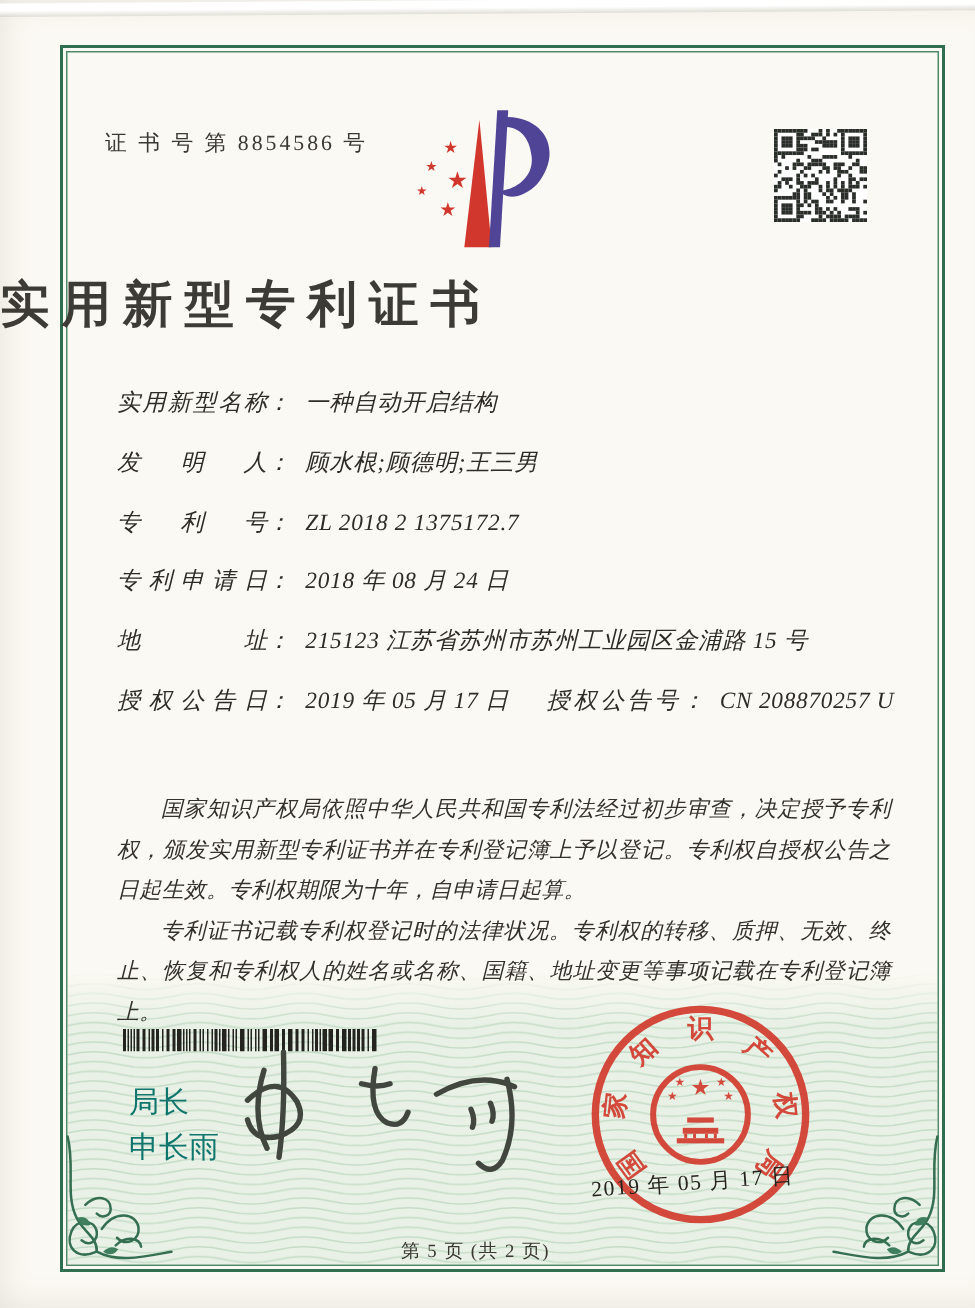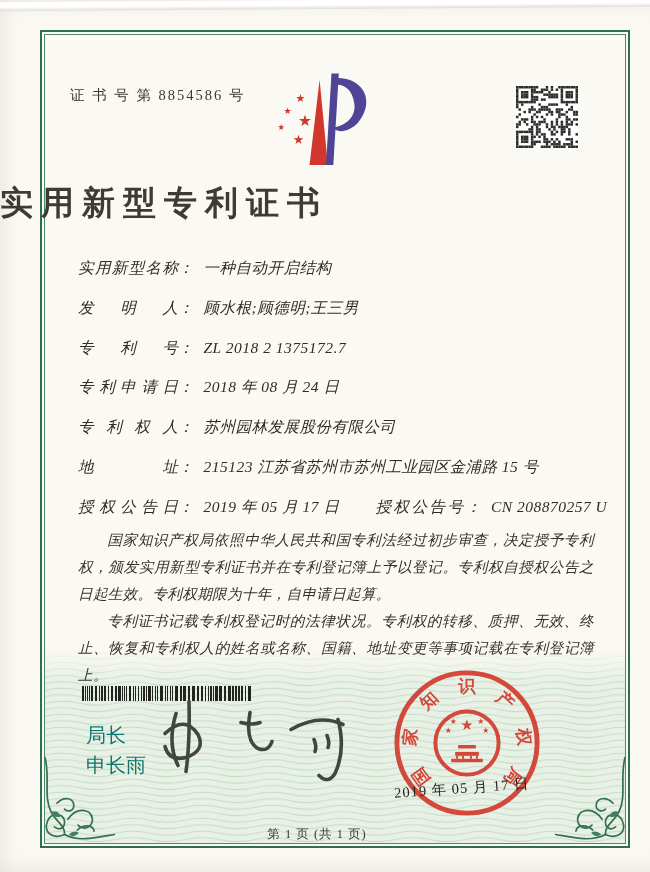--- a/index.html
+++ b/index.html
@@ -23,21 +23,21 @@
   .logo{position:absolute;left:262px;top:66px;width:128px;height:110px;}
   .qr{position:absolute;left:516px;top:86px;width:62px;height:62px;}
   .title{position:absolute;left:0;right:0;top:181px;text-align:left;
         font-size:33px;font-weight:bold;letter-spacing:8px;color:#3d3b35;}
   .fields{position:absolute;left:78px;right:56px;top:258px;font-style:italic;}
   .frow{height:39.8px;font-size:15.5px;white-space:nowrap;color:#2e2c27;}
   .flabel{display:inline-block;width:100px;text-align:justify;text-align-last:justify;
         vertical-align:top;}
   .fcolon{display:inline-block;margin-right:10px;}
   .fvalue{letter-spacing:.5px;}
-  .fgroup2{display:inline-block;margin-left:36px;}
+  .fgroup2{display:inline-block;margin-left:25px;}
   .fgroup2 .flabel2{letter-spacing:2.5px;}
   .body-text{position:absolute;left:78px;right:76px;top:527px;
         font-size:14.6px;line-height:27px;text-align:justify;
         font-style:italic;color:#33312b;letter-spacing:.3px;}
   .body-text p{margin:0;text-indent:2em;}
   .barcode{position:absolute;left:82px;top:686px;width:176px;height:15px;}
   .signatory{position:absolute;left:86px;top:720px;font-size:20px;line-height:30px;
         font-family:"Liberation Sans","DejaVu Sans",sans-serif;color:#0f766e;}
   .signature{position:absolute;left:146px;top:690px;width:210px;height:98px;}
   .seal{position:absolute;left:388px;top:664px;width:158px;height:158px;opacity:.92;}
@@ -427,23 +427,20 @@
     <div class="frow">
       <span class="flabel">发明人</span><span class="fcolon">：</span><span class="fvalue">顾水根;顾德明;王三男</span>
     </div>
     <div class="frow">
       <span class="flabel">专利号</span><span class="fcolon">：</span><span class="fvalue">ZL 2018 2 1375172.7</span>
     </div>
     <div class="frow">
       <span class="flabel">专利申请日</span><span class="fcolon">：</span><span class="fvalue">2018 年 08 月 24 日</span>
     </div>
     <div class="frow">
-      <span class="flabel">专利权人</span><span class="fcolon">：</span><span class="fvalue">苏州园林发展股份有限公司</span>
-    </div>
-    <div class="frow">
       <span class="flabel">地址</span><span class="fcolon">：</span><span class="fvalue">215123 江苏省苏州市苏州工业园区金浦路 15 号</span>
     </div>
     <div class="frow">
       <span class="flabel">授权公告日</span><span class="fcolon">：</span><span class="fvalue">2019 年 05 月 17 日</span><span class="fgroup2"><span class="flabel2">授权公告号</span><span class="fcolon">：</span><span class="fvalue">CN 208870257 U</span></span>
     </div>
   </div>
 
   <div class="body-text">
     <p>国家知识产权局依照中华人民共和国专利法经过初步审查，决定授予专利权，颁发实用新型专利证书并在专利登记簿上予以登记。专利权自授权公告之日起生效。专利权期限为十年，自申请日起算。</p>
     <p>专利证书记载专利权登记时的法律状况。专利权的转移、质押、无效、终止、恢复和专利权人的姓名或名称、国籍、地址变更等事项记载在专利登记簿上。</p>
@@ -550,14 +547,14 @@
         <text x="24.306773859376698" y="74.1464060570114" transform="rotate(-84 24.306773859376698 74.1464060570114)" text-anchor="middle" dominant-baseline="middle" class="seal-ch">家</text>
         <text x="42.52868604390394" y="38.38388977326592" transform="rotate(-42 42.52868604390394 38.38388977326592)" text-anchor="middle" dominant-baseline="middle" class="seal-ch">知</text>
         <text x="80" y="24" transform="rotate(0 80 24)" text-anchor="middle" dominant-baseline="middle" class="seal-ch">识</text>
         <text x="117.47131395609605" y="38.38388977326592" transform="rotate(42 117.47131395609605 38.38388977326592)" text-anchor="middle" dominant-baseline="middle" class="seal-ch">产</text>
         <text x="135.6932261406233" y="74.1464060570114" transform="rotate(84 135.6932261406233 74.1464060570114)" text-anchor="middle" dominant-baseline="middle" class="seal-ch">权</text>
         <text x="125.30495168499706" y="112.91597412837848" transform="rotate(126 125.30495168499706 112.91597412837848)" text-anchor="middle" dominant-baseline="middle" class="seal-ch">局</text>
       </g>
   </svg>
   <div class="seal-date">2019 年 05 月 17 日</div>
 
-  <div class="footer">第 1 页 (共 1 页)</div>
+  <div class="footer">第 5 页 (共 2 页)</div>
 </div>
 
 </body></html>

